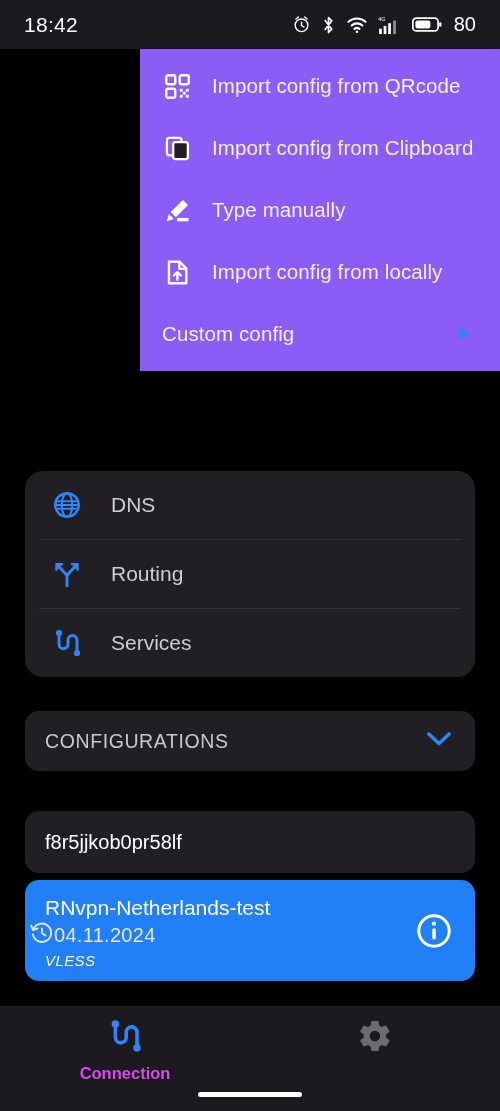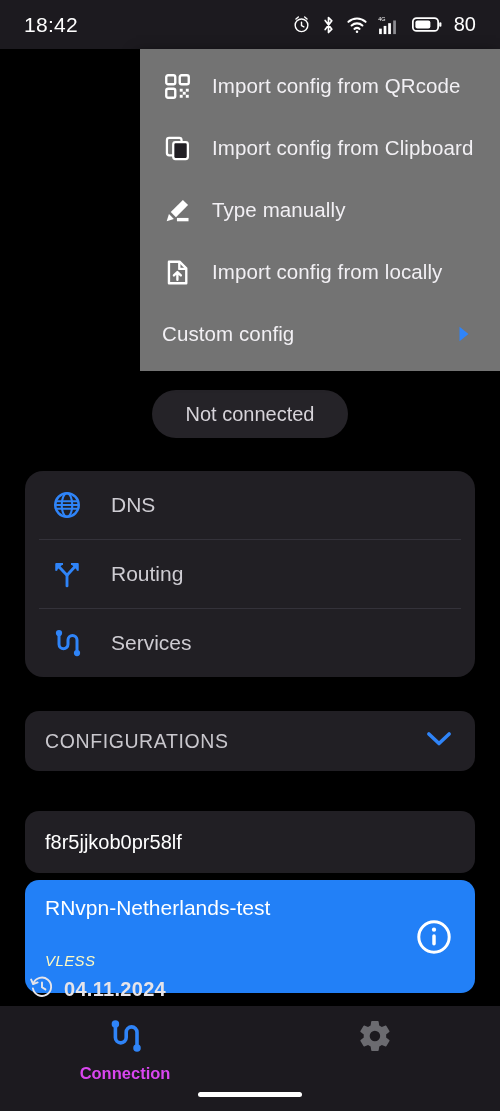--- a/index.html
+++ b/index.html
@@ -50,21 +50,21 @@
     font-size: 20px;
     margin-left: 2px;
   }
 
   
   #menu {
     position: absolute;
     top: 49px;
     left: 140px;
     width: 360px;
-    background: #737373;
+    background: #8b5cf6;
     z-index: 20;
     padding: 6px 0 6px 0;
     box-shadow: -4px 4px 12px rgba(0,0,0,0.65);
   }
   .menu-item {
     display: flex;
     align-items: center;
     height: 62px;
     padding-left: 22px;
     cursor: default;
@@ -184,21 +184,21 @@
   }
   .config-item.plain {
     background: #211f24;
     min-height: 62px;
     display: flex;
     align-items: center;
   }
   .config-item.selected {
     background: #2280f7;
     min-height: 96px;
-    padding: 16px 20px 24px 20px;
+    padding: 16px 20px 12px 20px;
   }
   .config-name {
     color: #ffffff;
     font-size: 21px;
   }
   .config-name.plain-name { font-size: 20px; }
   .config-proto {
     color: #fef9c3;
     font-size: 15px;
     letter-spacing: 0.4px;
@@ -210,26 +210,24 @@
     right: 22px;
     top: 50%;
     transform: translateY(-50%);
     width: 38px;
     height: 38px;
   }
 
   
   #date-row {
     position: absolute;
-    top: 975px;
+    top: 921px;
     left: 30px;
     display: flex;
     align-items: center;
-    gap: 10px;
-    font-weight: bold;
   }
   #date-text {
     color: #e6e4e9;
     font-size: 20px;
     letter-spacing: 0.3px;
   }
 
   
   #bottom-nav {
     position: absolute;
@@ -374,25 +372,20 @@
       <span class="menu-label">Custom config</span>
       <span class="menu-spacer"></span>
       <span class="submenu-arrow">
         <svg width="16" height="18" viewBox="0 0 12 16">
           <path d="M2 1.6 L10 8 L2 14.4 Z" fill="#2f84f8"></path>
         </svg>
       </span>
     </div>
   </div>
 
-  <div id="chip-row">
-    <div id="chip">
-      <span>Not connected</span>
-    </div>
-  </div>
 
   <div id="settings-card">
 
     <div class="setting-row">
       <span class="setting-icon">
         <svg width="30" height="30" viewBox="0 0 24 24">
           <circle cx="12" cy="12" r="9.4" fill="none" stroke="#2f84f8" stroke-width="2"></circle>
           <ellipse cx="12" cy="12" rx="4.2" ry="9.4" fill="none" stroke="#2f84f8" stroke-width="1.7"></ellipse>
           <path d="M2.8 9 H21.2 M2.8 15 H21.2 M2.6 12 H21.4" stroke="#2f84f8" stroke-width="1.7"></path>
         </svg>

